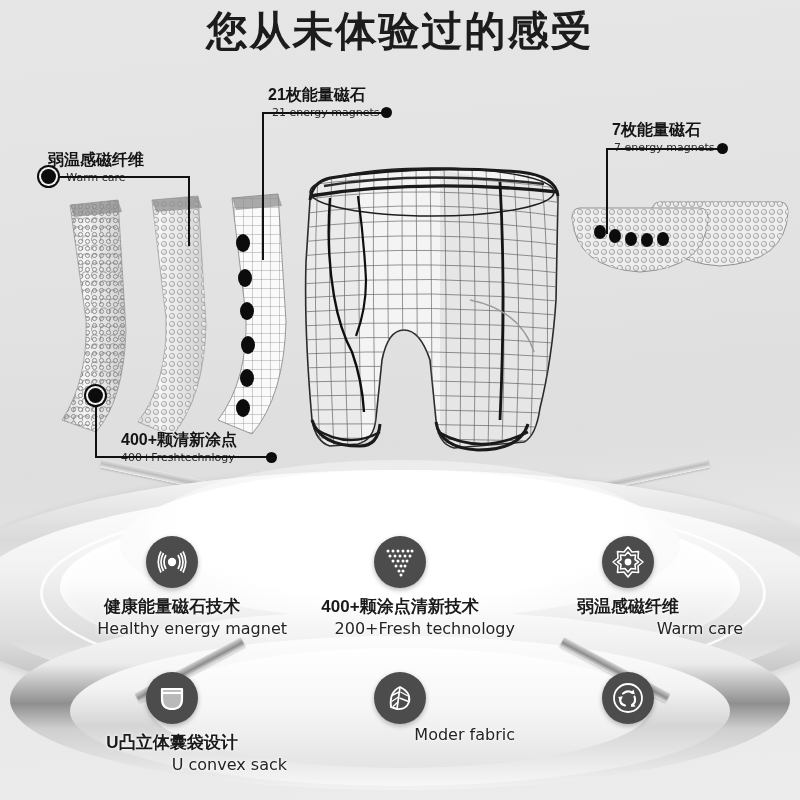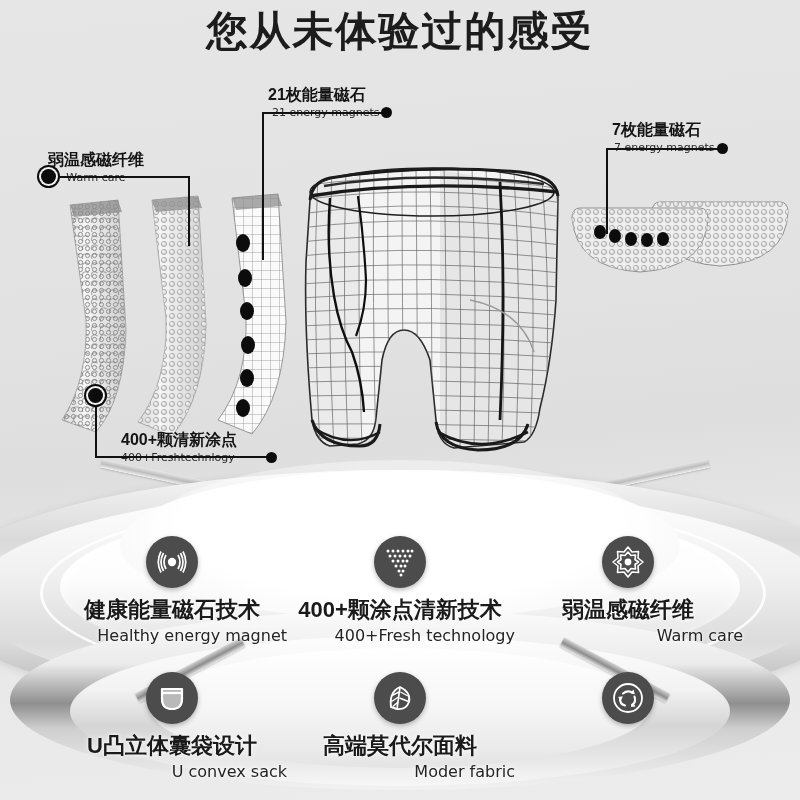--- a/index.html
+++ b/index.html
@@ -110,21 +110,21 @@
   .feat { position: absolute; text-align: center; width: 230px; }
   .feat .badge {
     width: 52px; height: 52px; border-radius: 50%;
     background: #4c4c4c;
     margin: 0 auto;
     position: relative;
     box-shadow: 0 2px 5px rgba(0,0,0,0.28);
     display: flex; align-items: center; justify-content: center;
   }
   .feat .cn {
-    font-size: 22px; font-weight: 700; color: #1a1a1a;
+    font-size: 17px; font-weight: 700; color: #1a1a1a;
     margin-top: 7px; white-space: nowrap;
     text-shadow: 0 0 3px rgba(255,255,255,0.95), 0 0 6px rgba(255,255,255,0.8);
   }
   .feat .en {
     font-size: 16px; color: #242424;
     margin-top: 1px; white-space: nowrap;
     font-family: "DejaVu Sans", sans-serif;
     text-shadow: 0 0 3px rgba(255,255,255,0.95), 0 0 6px rgba(255,255,255,0.8);
     text-align: right;
   }
@@ -400,21 +400,21 @@
           <circle cx="12" cy="20" r="1.5"></circle>
             <circle cx="17" cy="20" r="1.5"></circle>
             <circle cx="21" cy="20" r="1.5"></circle>
           <circle cx="15" cy="25" r="1.5"></circle>
             <circle cx="19" cy="25" r="1.5"></circle>
           <circle cx="17" cy="29" r="1.5"></circle>
         </g>
       </svg>
     </div>
     <div class="cn">400+颗涂点清新技术</div>
-    <div class="en">400+Fresh technology</div>
+    <div class="en">200+Fresh technology</div>
   </div>
 
   <div class="feat" style="left:513px; top:536px;">
     <div class="badge">
       <svg width="34" height="34" viewBox="0 0 34 34">
         <g fill="none" stroke="#ffffff" stroke-width="1.6" stroke-linejoin="round">
           <path d="M17 2 L21 7 L27.5 6.5 L27 13 L32 17 L27 21 L27.5 27.5 L21 27 L17 32 L13 27 L6.5 27.5 L7 21 L2 17 L7 13 L6.5 6.5 L13 7 Z"></path>
           <path d="M17 7 L20 10.5 L24.5 10 L24 14.5 L27.5 17 L24 19.5 L24.5 24 L20 23.5 L17 27 L14 23.5 L9.5 24 L10 19.5 L6.5 17 L10 14.5 L9.5 10 L14 10.5 Z"></path>
         </g>
         <circle cx="17" cy="17" r="3.4" fill="#ffffff"></circle>
@@ -440,21 +440,20 @@
       <svg width="32" height="32" viewBox="0 0 32 32">
         <path d="M7 25 Q5 10 16 5 Q27 10 25 20 Q22 28 13 27 Z" fill="none" stroke="#ffffff" stroke-width="1.9" stroke-linejoin="round"></path>
         <path d="M16 5 L13 27" stroke="#ffffff" stroke-width="1.7"></path>
         <path d="M15 10 L7 14" stroke="#ffffff" stroke-width="1.4"></path>
         <path d="M14.5 15 L7.5 19.5" stroke="#ffffff" stroke-width="1.4"></path>
         <path d="M14 20 L9 24.5" stroke="#ffffff" stroke-width="1.4"></path>
         <path d="M16.5 10 L24 14" stroke="#ffffff" stroke-width="1.4"></path>
         <path d="M15.5 16 L24.5 19.5" stroke="#ffffff" stroke-width="1.4"></path>
       </svg>
     </div>
-    <div class="cn">高端莫代尔面料</div>
     <div class="en">Moder fabric</div>
   </div>
 
   <div class="feat" style="left:513px; top:672px;">
     <div class="badge">
       <svg width="34" height="34" viewBox="0 0 34 34">
         <circle cx="17" cy="17" r="14" fill="none" stroke="#ffffff" stroke-width="1.8"></circle>
         <g fill="none" stroke="#ffffff" stroke-width="2.1" stroke-linecap="round">
           <path d="M12 12.5 Q17 8.5 22 12"></path>
           <path d="M23.5 15.5 Q25.5 21.5 21 24"></path>

